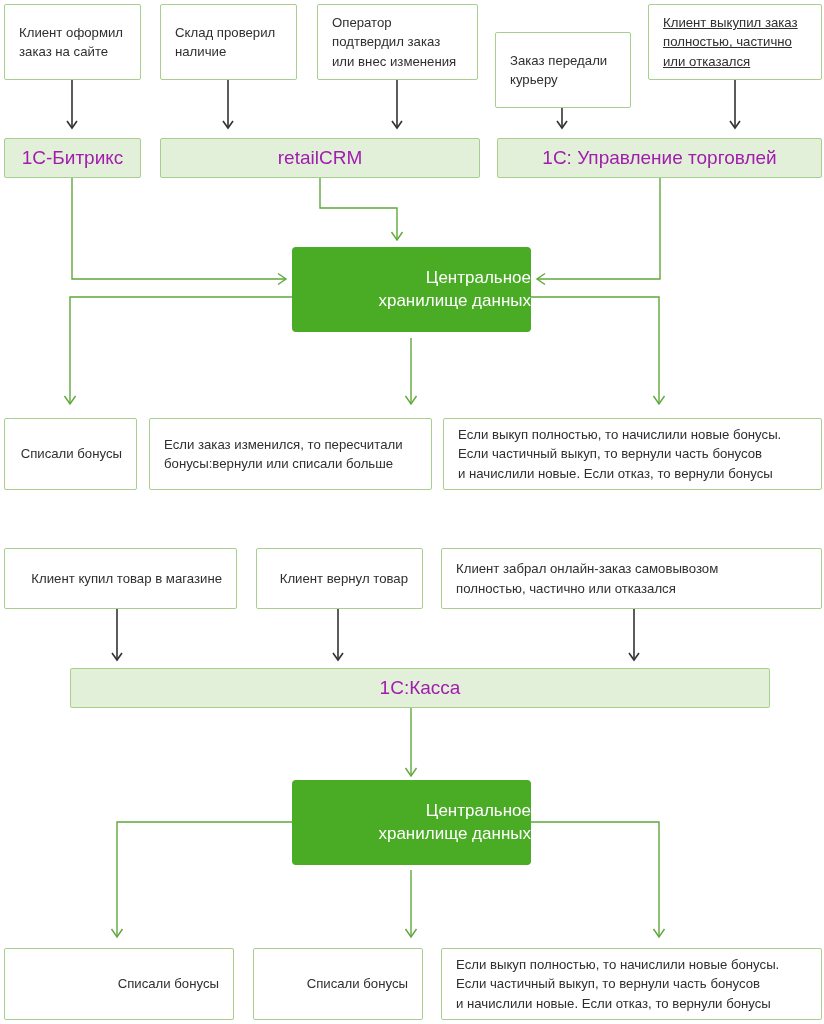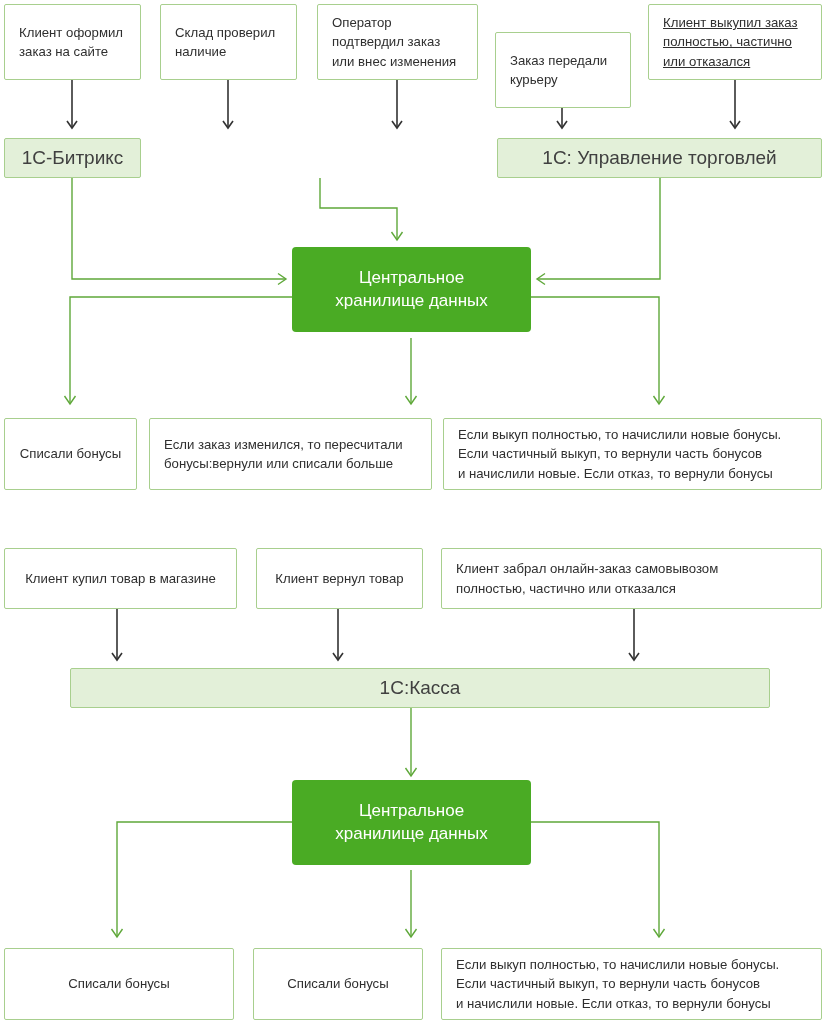--- a/index.html
+++ b/index.html
@@ -47,34 +47,34 @@
     line-height: 1.45;
     color: #2f2f2f;
   }
   
   .node.system {
     background: #e3f0d9;
     border: 1px solid #a8cf8e;
     justify-content: center;
     text-align: center;
     font-size: 19px;
-    color: #404040;
+    color: #a21caf;
   }
   
   .node.hub {
     background: #4aab24;
     border: none;
     border-radius: 4px;
     justify-content: center;
     text-align: center;
     color: #ffffff;
     font-size: 17px;
     line-height: 1.3;
   }
-  .node.center-text .txt { text-align: center; }
+  .node.center-text .txt { text-align: right; }
 </style>
 </head>
 <body>
 
 <div id="diagram">
 
   <svg id="edges" viewBox="0 0 824 1024" width="824" height="1024" xmlns="http://www.w3.org/2000/svg">
     <defs>
       <marker id="arrowDark" markerWidth="12" markerHeight="12" refX="9" refY="6" orient="auto" markerUnits="userSpaceOnUse">
         <path d="M2,1 L9,6 L2,11" fill="none" stroke="#333333" stroke-width="1.6"></path>
@@ -145,20 +145,23 @@
   <div class="node plain" style="left:648px; top:4px; width:174px; height:76px;text-decoration:underline;">
     <span class="txt">Клиент выкупил заказ
 полностью, частично
 или отказался</span>
   </div>
 
   <div class="node system" style="left:4px; top:138px; width:137px; height:40px;">
     <span class="txt">1С-Битрикс</span>
   </div>
 
+  <div class="node system" style="left:160px; top:138px; width:320px; height:40px;">
+    <span class="txt">retailCRM</span>
+  </div>
 
   <div class="node system" style="left:497px; top:138px; width:325px; height:40px;">
     <span class="txt">1С: Управление торговлей</span>
   </div>
 
   <div class="node hub center-text" style="left:292px; top:247px; width:239px; height:85px;">
     <span class="txt">Центральное
 хранилище данных</span>
   </div>
 

